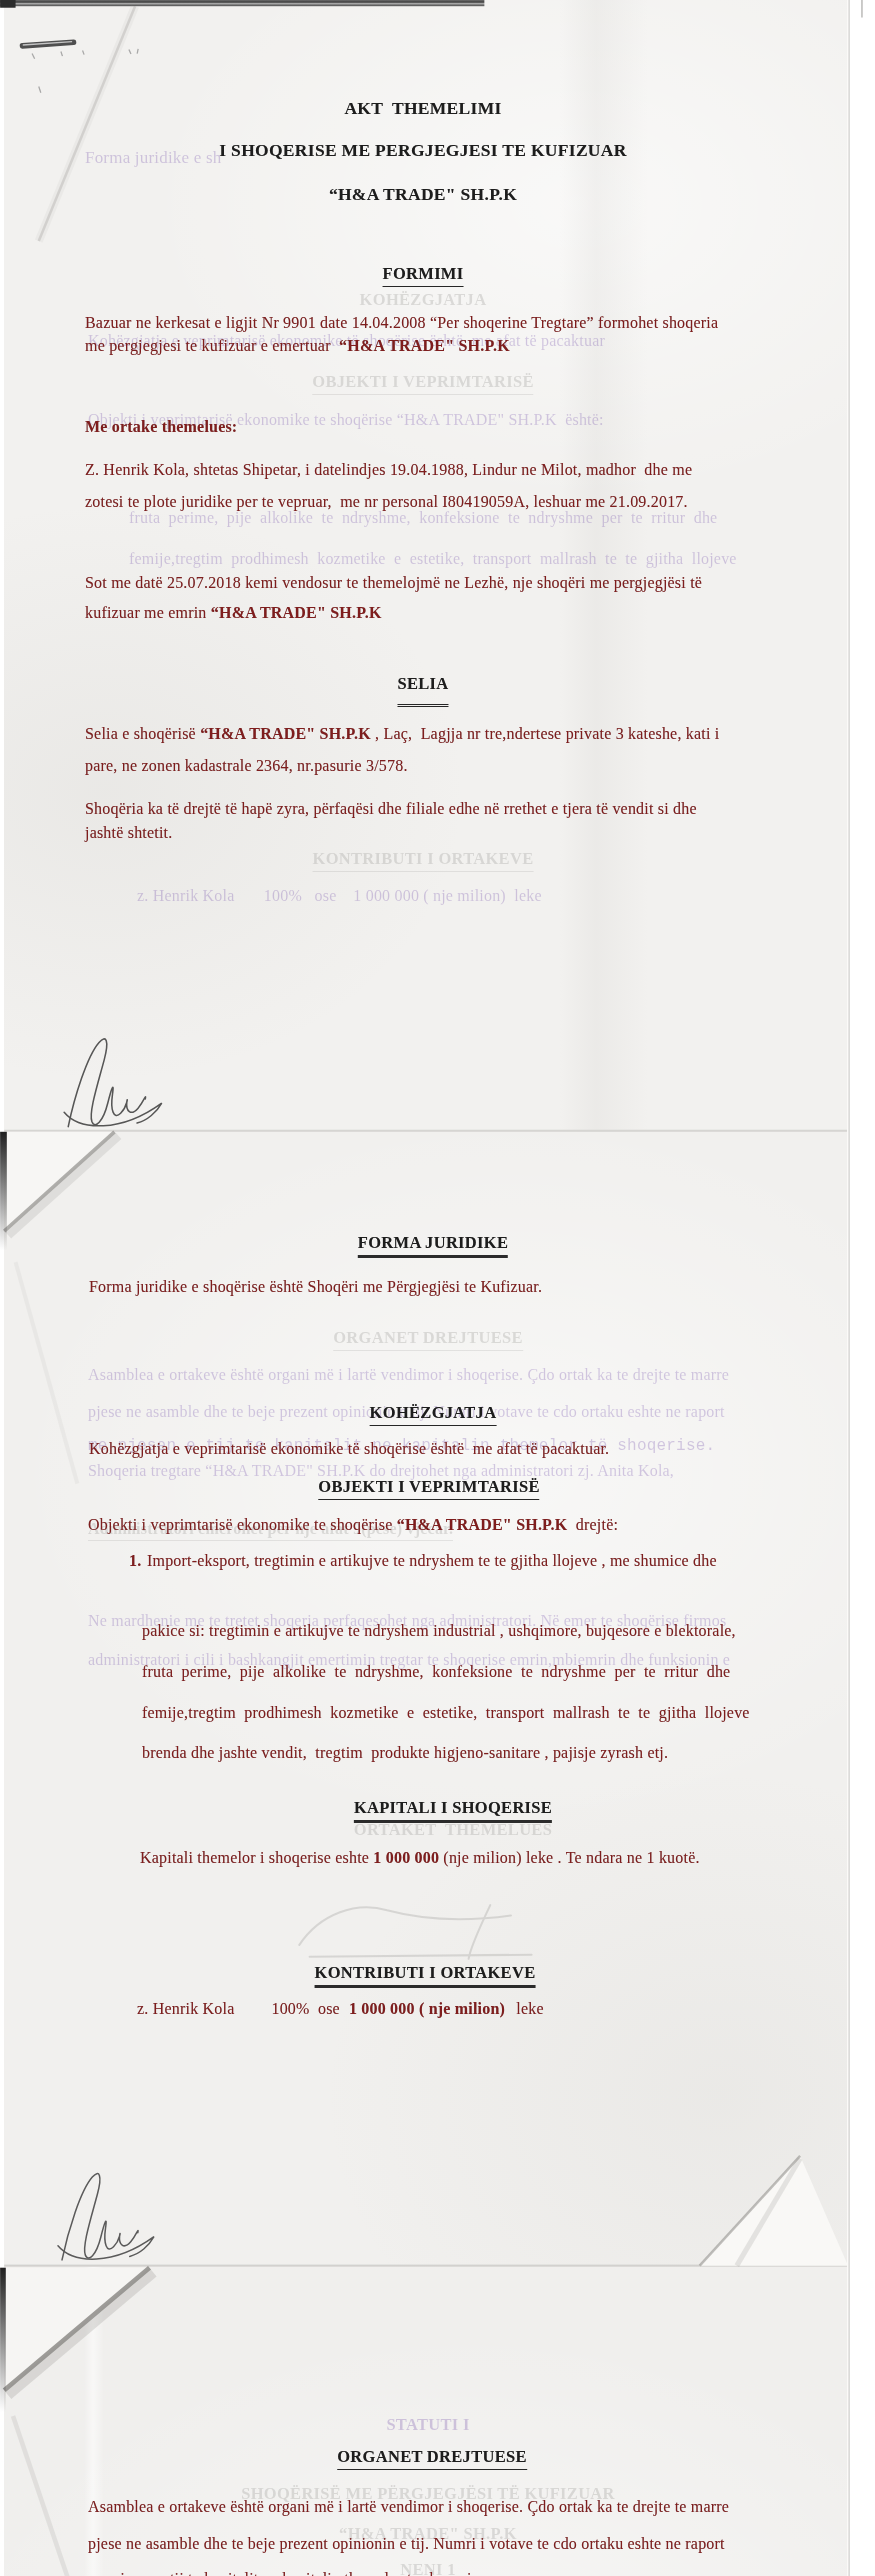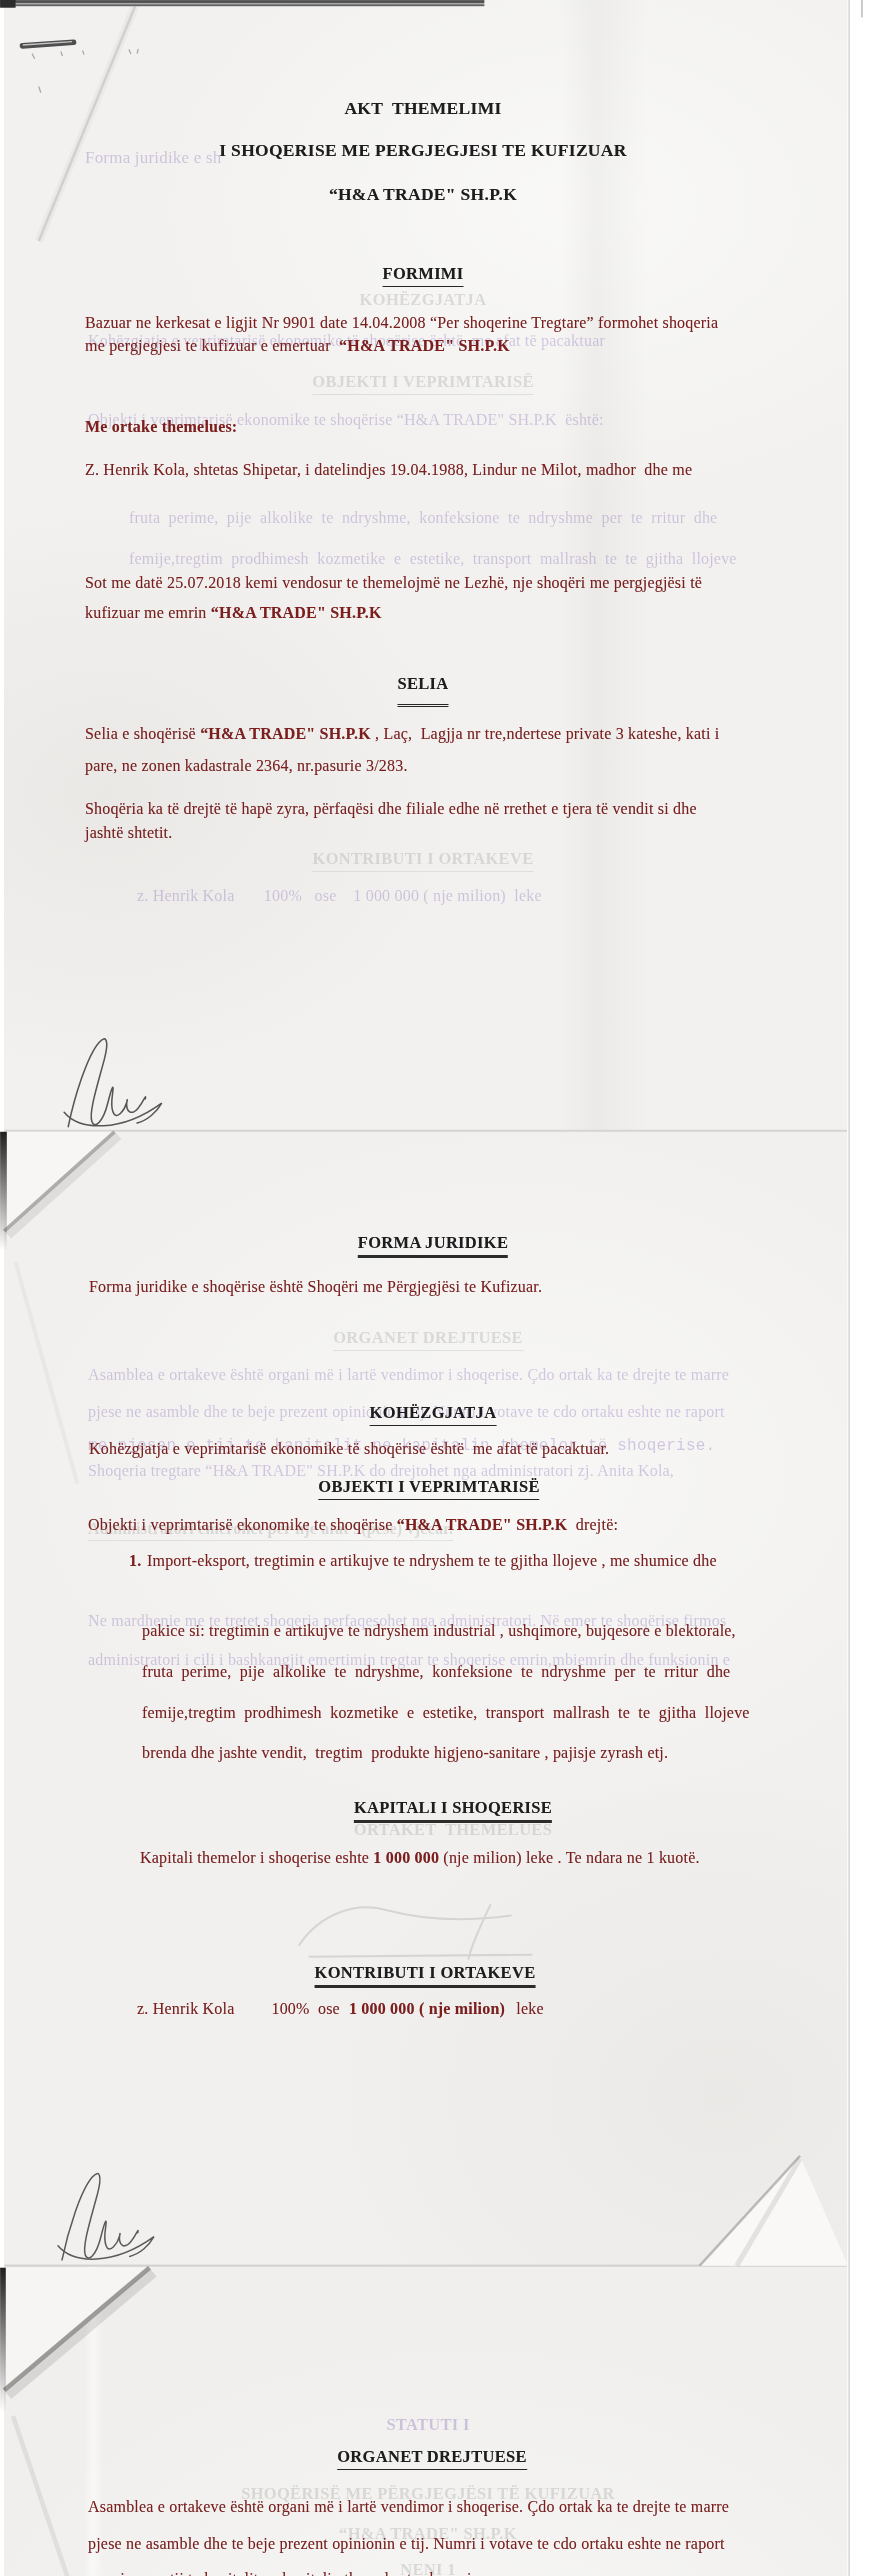--- a/index.html
+++ b/index.html
@@ -66,27 +66,28 @@
   <div class="hd title" style="left:423px;top:98px;">AKT  THEMELIMI</div>
   <div class="hd title" style="left:423px;top:140px;">I SHOQERISE ME PERGJEGJESI TE KUFIZUAR</div>
   <div class="hd title" style="left:423px;top:184px;">“H&amp;A TRADE" SH.P.K</div>
   <div class="hd" style="left:423px;top:264px;"><span class="u1">FORMIMI</span></div>
 
   <div class="ln" style="left:85px;top:314px;">Bazuar ne kerkesat e ligjit Nr 9901 date 14.04.2008 “Per shoqerine Tregtare” formohet shoqeria</div>
   <div class="ln" style="left:85px;top:337px;"><span>me pergjegjesi te kufizuar e emertuar  </span><span class="b">“H&amp;A TRADE" SH.P.K</span></div>
 
   <div class="ln b" style="left:85px;top:418px;">Me ortake themelues:</div>
   <div class="ln" style="left:85px;top:461px;">Z. Henrik Kola, shtetas Shipetar, i datelindjes 19.04.1988, Lindur ne Milot, madhor  dhe me</div>
+  <div class="ln" style="left:85px;top:493px;">zotesi te plote juridike per te vepruar,  me nr personal I80419059A, leshuar me 21.09.2017.</div>
 
   <div class="ln" style="left:85px;top:574px;">Sot me datë 25.07.2018 kemi vendosur te themelojmë ne Lezhë, nje shoqëri me pergjegjësi të</div>
   <div class="ln" style="left:85px;top:604px;"><span>kufizuar me emrin </span><span class="b">“H&amp;A TRADE" SH.P.K</span></div>
 
   <div class="hd" style="left:423px;top:674px;"><span class="u2">SELIA</span></div>
   <div class="ln" style="left:85px;top:725px;"><span>Selia e shoqërisë </span><span class="b">“H&amp;A TRADE" SH.P.K</span><span> , Laç,  Lagjja nr tre,ndertese private 3 kateshe, kati i</span></div>
-  <div class="ln" style="left:85px;top:757px;">pare, ne zonen kadastrale 2364, nr.pasurie 3/283.</div>
+  <div class="ln" style="left:85px;top:757px;">pare, ne zonen kadastrale 2364, nr.pasurie 3/578.</div>
   <div class="ln" style="left:85px;top:800px;">Shoqëria ka të drejtë të hapë zyra, përfaqësi dhe filiale edhe në rrethet e tjera të vendit si dhe</div>
   <div class="ln" style="left:85px;top:824px;">jashtë shtetit.</div>
 
   <svg class="sig" style="left:59px;top:1035px;" width="113" height="98" viewBox="0 0 220 190">
     <g fill="none" stroke="#3b3b3b" stroke-width="3" stroke-linecap="round" opacity=".85">
       <path d="M18 178 C30 120 55 40 78 14 C92 -2 98 10 88 48 C74 100 58 150 64 168 C70 184 86 168 95 132 C102 104 108 88 104 116 C100 144 106 166 120 152 C134 138 134 116 132 130 C130 148 140 158 154 142 C166 128 170 112 168 124"></path>
       <path d="M10 150 C40 186 120 190 200 132 C190 150 172 166 152 171"></path>
     </g>
   </svg>
 

